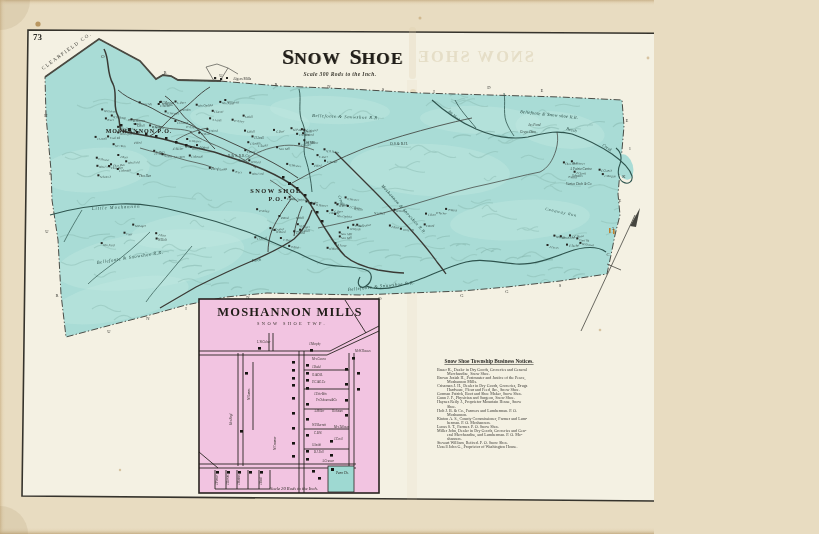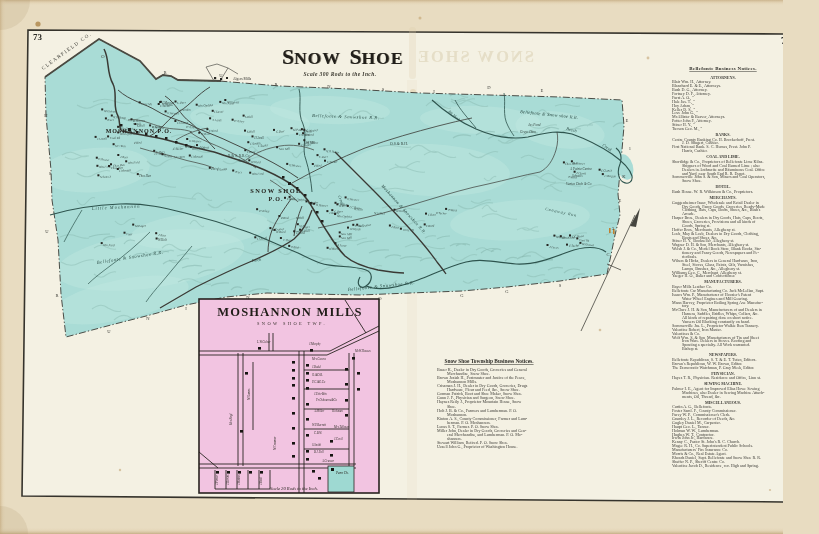--- a/index.html
+++ b/index.html
@@ -1,15 +1,15 @@
 <!DOCTYPE html>
 <html><head><meta charset="utf-8">
 <style>
 html,body{margin:0;padding:0;background:#e8dcc1;}
-#page{position:relative;width:783px;height:534px;overflow:hidden;font-family:"Liberation Serif",serif;}
+#page{position:relative;width:654px;height:534px;overflow:hidden;font-family:"Liberation Serif",serif;}
 svg{position:absolute;left:0;top:0;}
 </style></head>
 <body>
 <div id="page">
 <svg width="819" height="534" viewBox="0 0 819 534">
 
 <rect x="0" y="0" width="819" height="534" fill="#e8dcc1"></rect>
 <defs>
 </defs>
 

